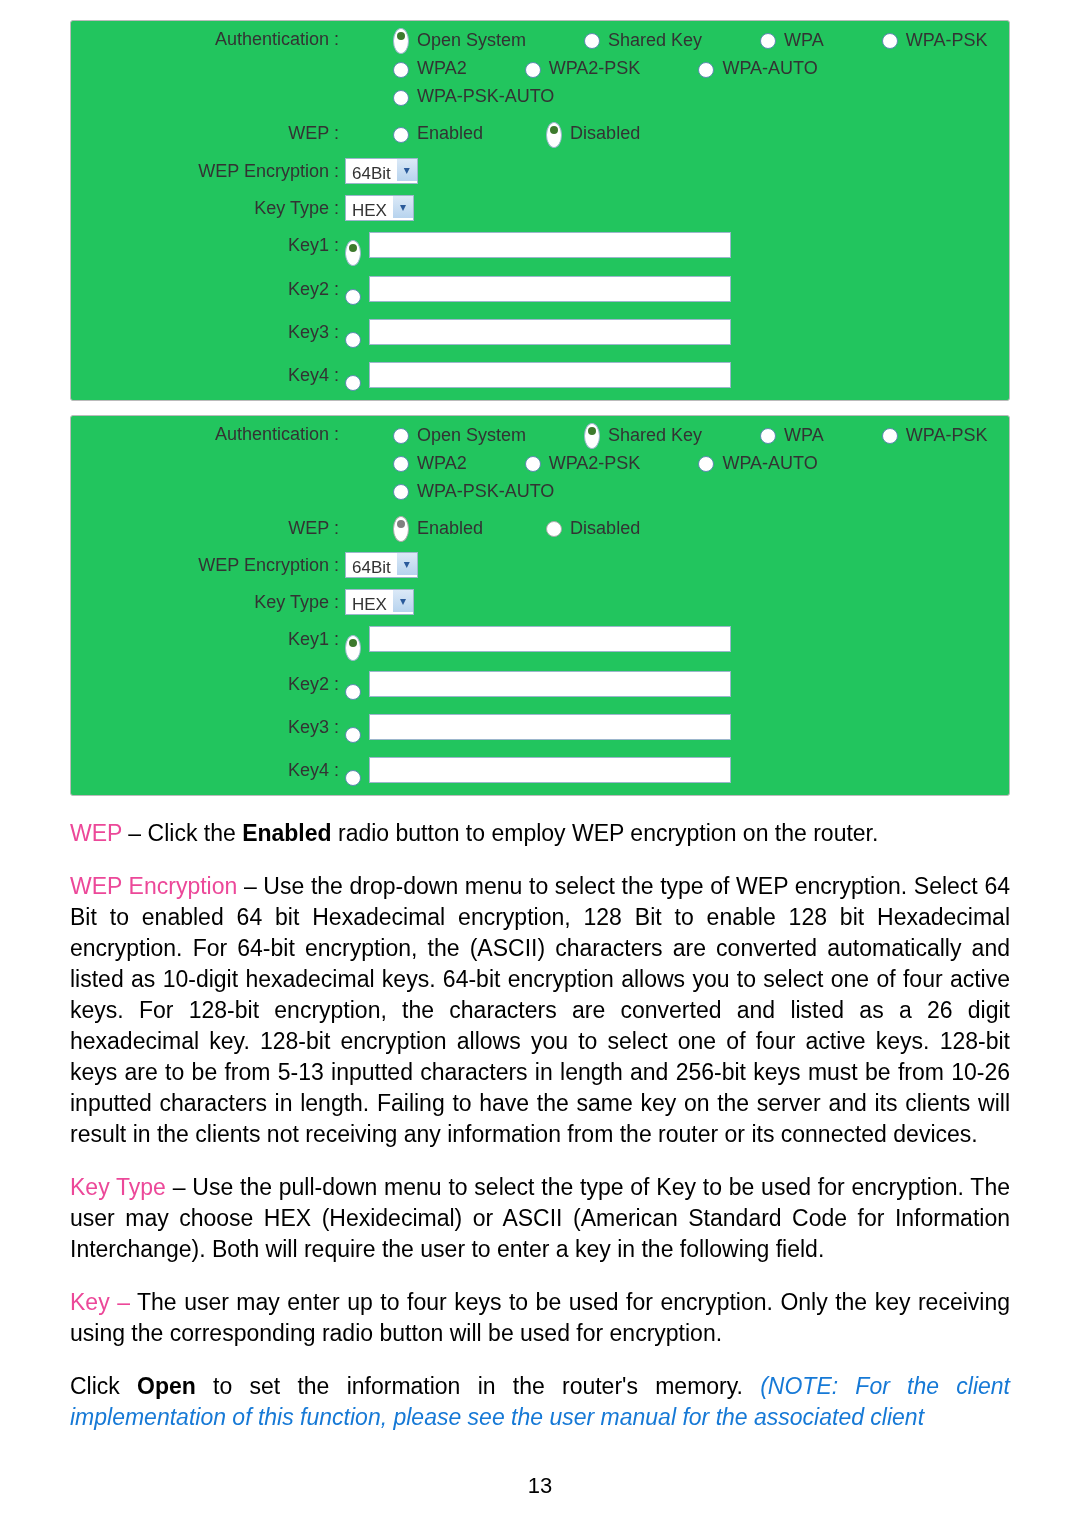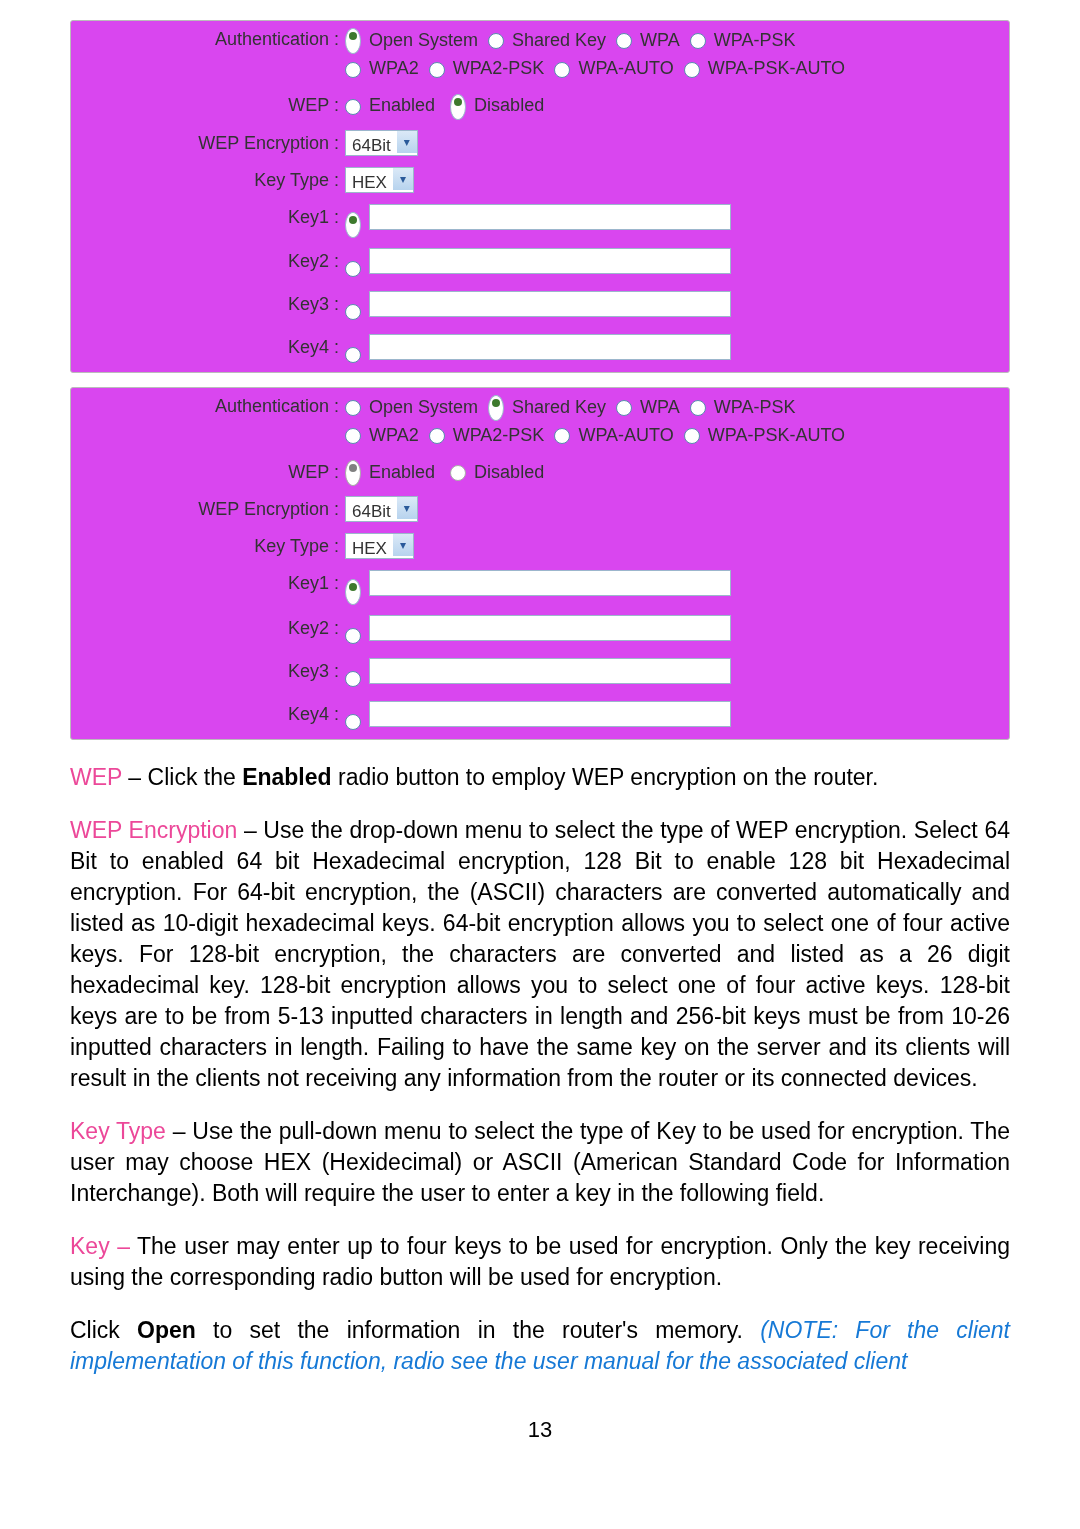--- a/index.html
+++ b/index.html
@@ -1,25 +1,25 @@
 <!DOCTYPE html>
 <html><head>
 <meta charset="utf-8">
 <style>
   html,body{margin:0;padding:0;background:#fff;font-family:Arial,Helvetica,sans-serif;font-size:20px;color:#000;}
   .page{width:1080px;margin:0 auto;padding:20px 70px 40px 70px;box-sizing:border-box;}
-  .panel{border:1px solid #bbb;border-radius:3px;margin:0 0 14px 0;background:#d946ef;}
+  .panel{border:1px solid #bbb;border-radius:3px;margin:0 0 14px 0;background:#22c55e;}
   .row{display:flex;align-items:flex-start;padding:5px 8px;}
   .lab{width:260px;text-align:right;padding-right:6px;font-size:18px;color:#333;font-family:Arial,Helvetica,sans-serif;line-height:26px;}
   .val{flex:1;font-size:18px;color:#333;line-height:26px;}
   .rad{display:inline-block;width:14px;height:14px;border:1px solid #5b8bb0;border-radius:50%;vertical-align:middle;position:relative;margin-right:3px;background:#fff;}
   .rad.sel::after{content:"";position:absolute;left:3px;top:3px;width:8px;height:8px;border-radius:50%;background:#3d7a2d;}
   .rad.dis{border-color:#aaa;}
   .rad.dis.sel::after{background:#808080;}
-  .opt{display:inline-block;margin-right:10px;white-space:nowrap;}
+  .opt{display:inline-block;margin-right:10px;white-space:nowrap;margin-left:48px;}
   .grp{display:block;line-height:28px;}
   .sel{display:inline-block;border:1px solid #9cb6cc;background:#fff;height:24px;}
   .sel-txt{display:inline-block;padding:4px 6px;font-size:17px;line-height:22px;color:#333;vertical-align:top;}
   .sel-btn{display:inline-block;width:20px;height:22px;background:linear-gradient(#dbe9f7,#b7d3ee);text-align:center;font-size:12px;color:#2a5a9a;line-height:22px;vertical-align:top;}
   .txt{display:inline-block;border:1px solid #9cb6cc;background:#fff;height:24px;width:360px;}
   .para{margin:22px 0;font-size:23px;line-height:1.35;text-align:justify;}
   .term{color:#ec4899;}
   .note{color:#1679d6;font-style:italic;}
   .pg{text-align:center;font-size:22px;margin-top:40px;}
 </style>
@@ -128,17 +128,17 @@
 
   <div class="para">
     <span class="term">Key Type</span><span> – Use the pull-down menu to select the type of Key to be used for encryption. The user may choose HEX (Hexidecimal) or ASCII (American Standard Code for Information Interchange). Both will require the user to enter a key in the following field.</span>
   </div>
 
   <div class="para">
     <span class="term">Key –</span><span> The user may enter up to four keys to be used for encryption. Only the key receiving using the corresponding radio button will be used for encryption.</span>
   </div>
 
   <div class="para">
-    <span>Click </span><b>Open</b><span> to set the information in the router's memory. </span><span class="note">(NOTE: For the client implementation of this function, radio see the user manual for the associated client</span>
+    <span>Click </span><b>Open</b><span> to set the information in the router's memory. </span><span class="note">(NOTE: For the client implementation of this function, please see the user manual for the associated client</span>
   </div>
 
   <div class="pg">13</div>
 </div>
 
 </body></html>

